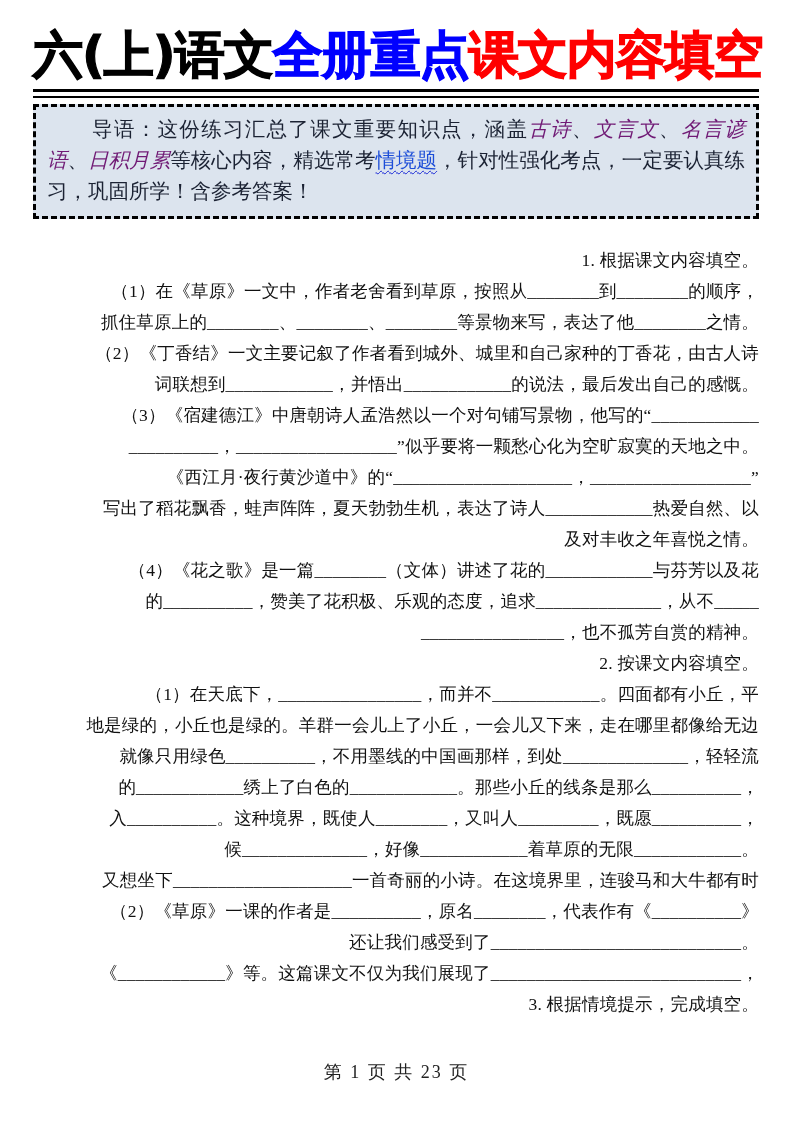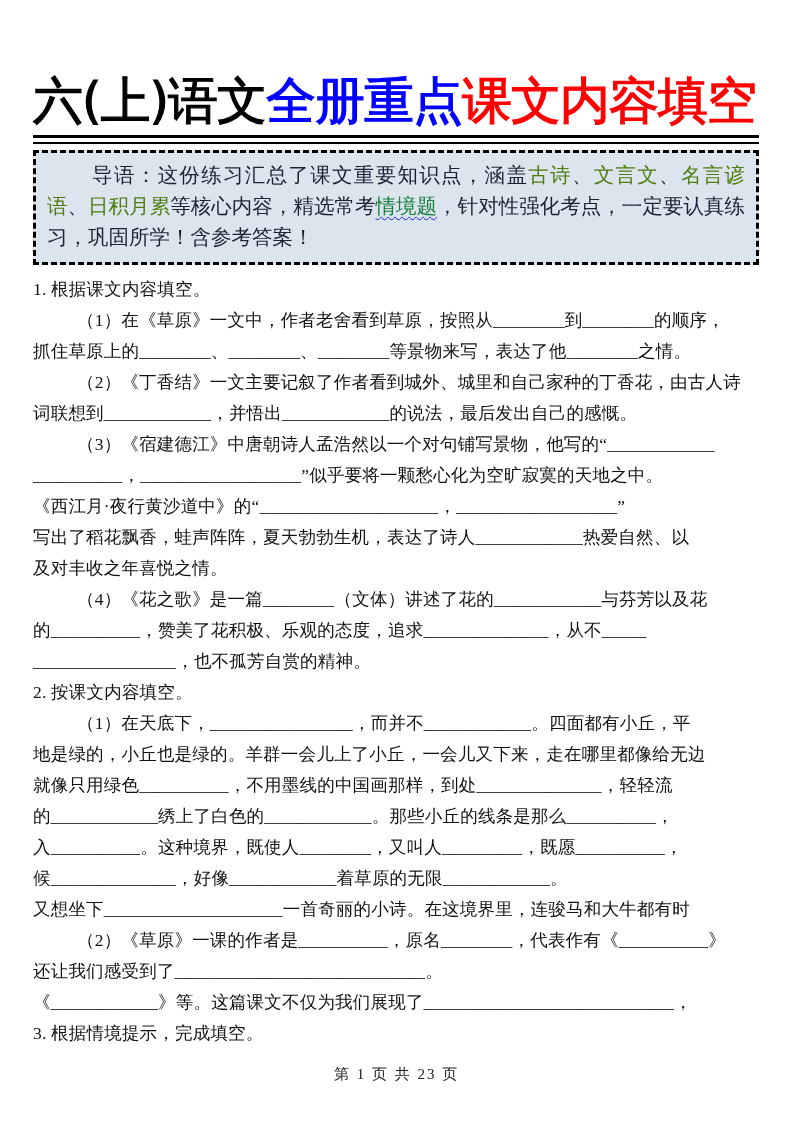--- a/index.html
+++ b/index.html
@@ -14,23 +14,23 @@
   }
   .content {
     position: absolute;
     left: 33px;
     top: 0;
     width: 726px;
   }
 
   
   .doc-title {
-    margin-top: 70px;
+    margin-top: 24px;
     font-family: "DejaVu Sans", "Liberation Sans", sans-serif;
-    font-weight: 400;
+    font-weight: 700;
     font-size: 50px;
     line-height: 62px;
     letter-spacing: -1px;
     white-space: nowrap;
     -webkit-text-stroke: 1.2px currentColor;
   }
   .doc-title .seg-black { color: #000000; }
   .doc-title .seg-blue  { color: #0000ff; }
   .doc-title .seg-red   { color: #ff0000; }
   .title-rule {
@@ -45,47 +45,48 @@
     margin-top: 6px;
     border: 3px dashed #000000;
     background: #dce4ee;
     padding: 7px 11px 9px 11px;
     font-size: 20.5px;
     line-height: 31px;
     color: #1b2233;
     text-indent: 2.2em;
     text-align: justify;
   }
-  .intro-box .seg-red  { color: #4d7c0f; }
+  .intro-box .seg-red  { color: #701a75; font-style: italic; }
   .intro-box .seg-blue {
-    color: #15803d;
+    color: #1d4ed8;
     text-decoration: underline wavy #1827d6 1px;
     text-underline-offset: 3px;
   }
 
   
   .body-text {
-    margin-top: 9px;
+    margin-top: 26px;
     font-size: 17.5px;
+    text-align: right;
   }
   .line {
     line-height: 31px;
     white-space: nowrap;
     letter-spacing: 0.2px;
   }
   .line.indent { padding-left: 44px; }
 
   
   .footer {
     position: absolute;
     left: 0;
     right: 0;
     bottom: 38px;
     text-align: center;
-    font-size: 15px;
+    font-size: 18px;
     color: #222222;
     letter-spacing: 2px;
   }
 </style>
 </head>
 <body>
 
 <div class="page">
   <div class="content">
 

